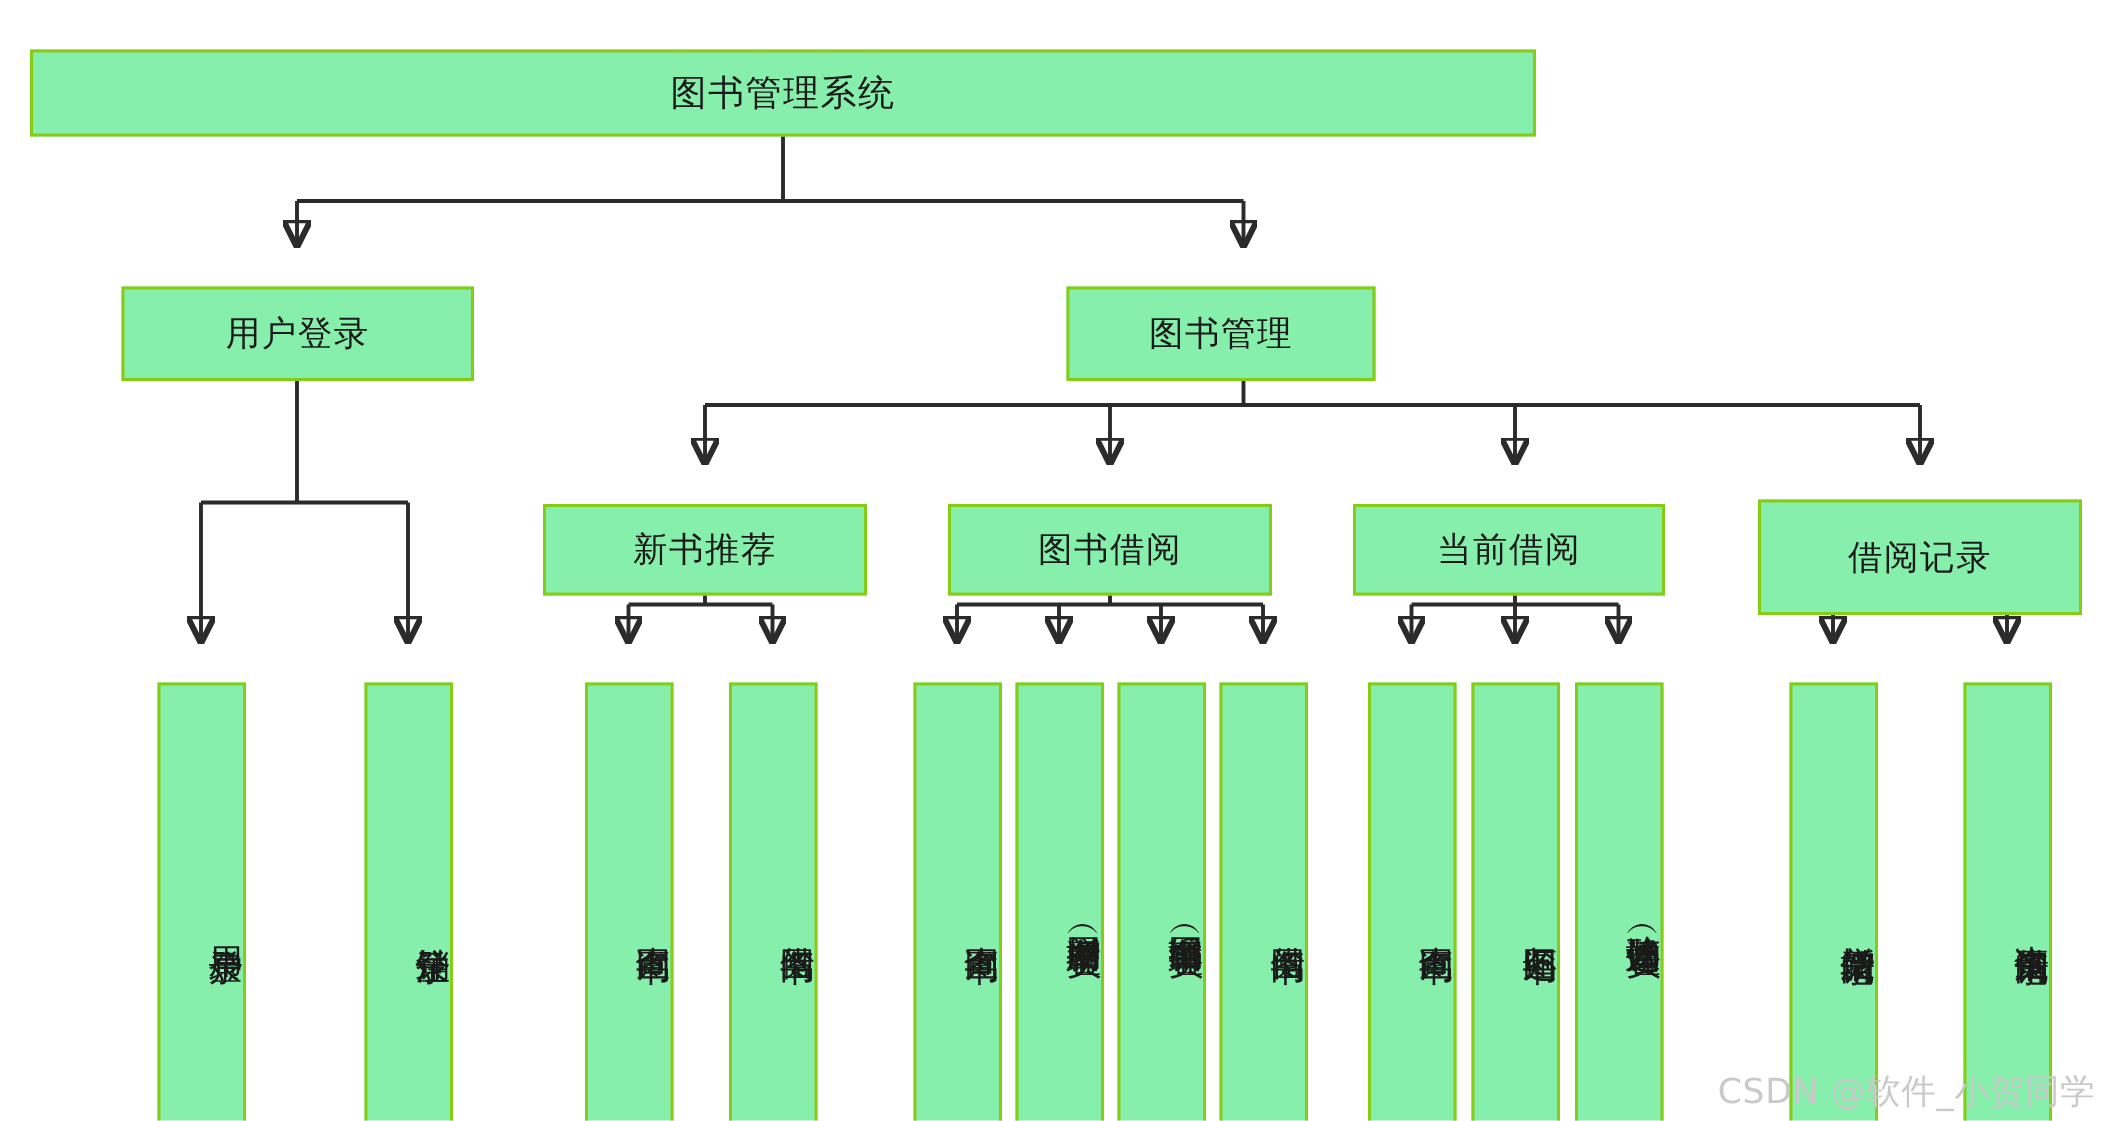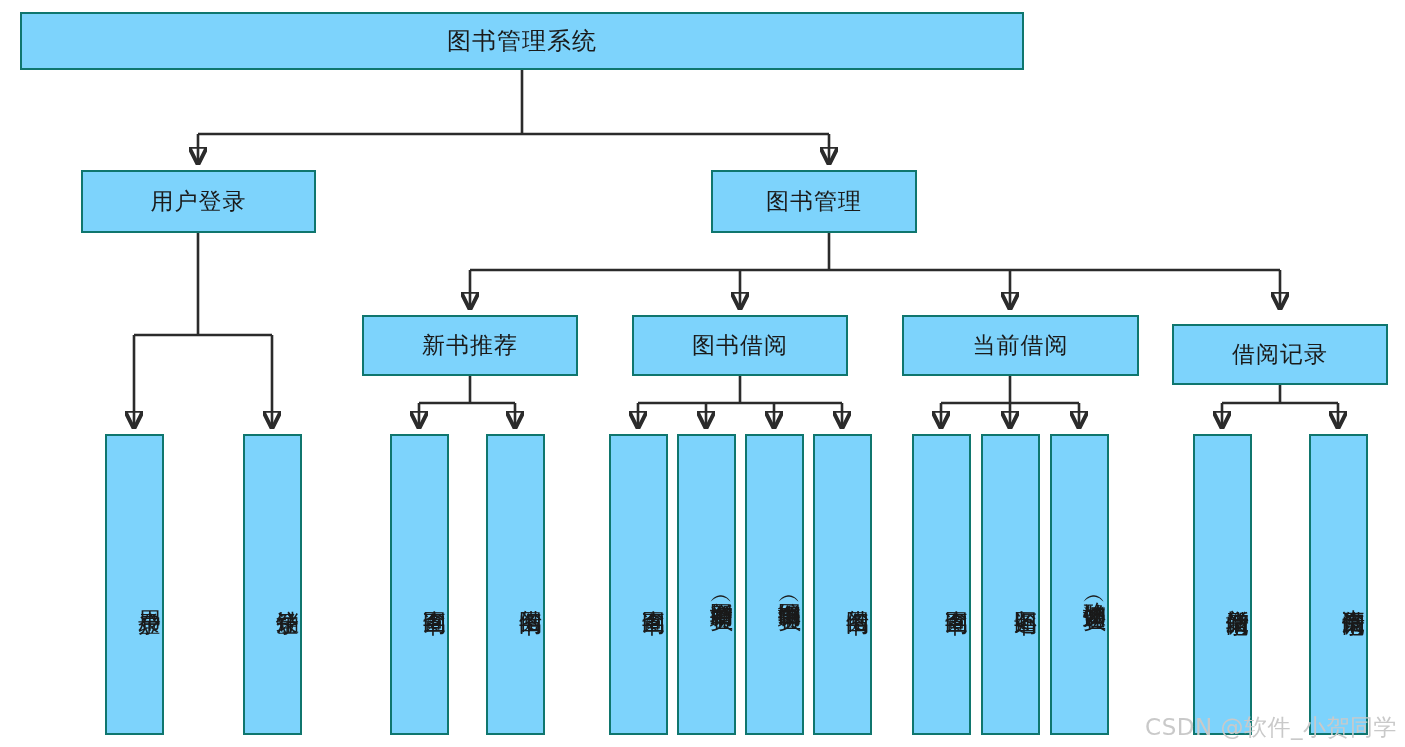--- a/index.html
+++ b/index.html
@@ -4,23 +4,24 @@
 <title>图书管理系统 结构图</title>
 <style>
   html,body{margin:0;padding:0;background:#ffffff;}
   body{
     font-family:"DejaVu Sans","Liberation Sans",sans-serif;
     width:1405px;height:747px;position:relative;overflow:hidden;
   }
   #diagram{position:absolute;left:0;top:0;width:1405px;height:747px;}
   .node{
     position:absolute;box-sizing:border-box;
-    border:2px solid #0f766e;background:#7dd3fc;
+    border:2px solid #84cc16;background:#86efac;
     display:flex;align-items:center;justify-content:center;
     color:#1a1a1a;
+    margin-top:21px;
   }
   .node.horiz{font-size:23px;letter-spacing:1px;}
   .node.root{font-size:24px;}
   .node.vert{
     writing-mode:vertical-rl;
     text-orientation:upright;
     font-size:23px;
     line-height:1.06;
     letter-spacing:1px;
     padding-top:18px;
@@ -99,24 +100,24 @@
   <div class="node horiz" style="left:711px;top:170px;width:206px;height:63px;">
     <span class="lbl">图书管理</span>
   </div>
 
   <div class="node horiz" style="left:632px;top:315px;width:216px;height:61px;">
     <span class="lbl">图书借阅</span>
   </div>
   <div class="node horiz" style="left:362px;top:315px;width:216px;height:61px;">
     <span class="lbl">新书推荐</span>
   </div>
-  <div class="node horiz" style="left:902px;top:315px;width:237px;height:61px;">
+  <div class="node horiz" style="left:902px;top:315px;width:208px;height:61px;">
     <span class="lbl">当前借阅</span>
   </div>
-  <div class="node horiz" style="left:1172px;top:324px;width:216px;height:61px;">
+  <div class="node horiz" style="left:1172px;top:312px;width:216px;height:77px;">
     <span class="lbl">借阅记录</span>
   </div>
 
   <div class="node vert" style="left:105px;top:434px;width:59px;height:301px;">
     <span class="lbl">用户登录</span>
   </div>
   <div class="node vert" style="left:243px;top:434px;width:59px;height:301px;">
     <span class="lbl">注销登录</span>
   </div>
 

